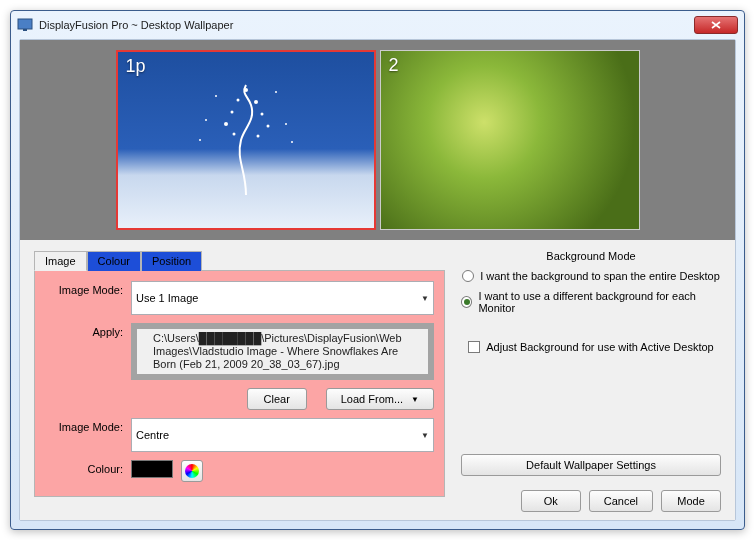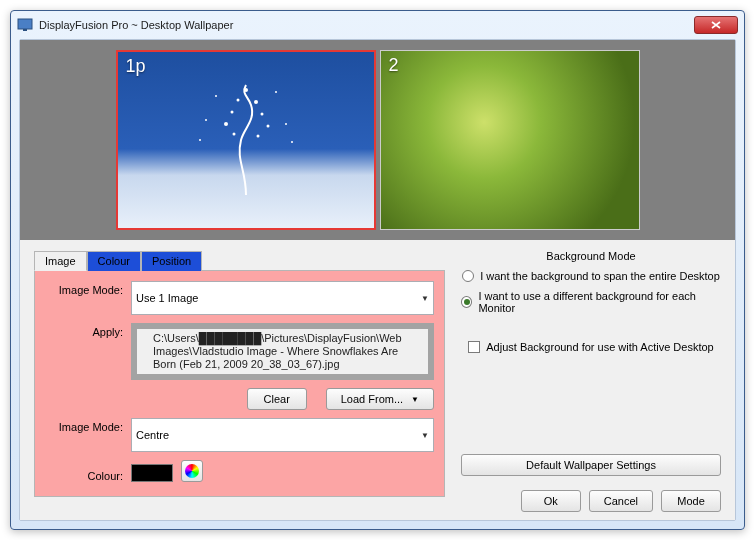--- a/index.html
+++ b/index.html
@@ -138,21 +138,21 @@
           </div>
 
           <div class="row">
             <div class="lbl">Image Mode:</div>
             <div class="select">
               <span>Centre</span>
               <span class="arrow">▼</span>
             </div>
           </div>
 
-          <div class="row" style="align-items:flex-end">
+          <div class="row" style="align-items:flex-start">
             <div class="lbl">Colour:</div>
             <div class="swatch"></div>
             <div class="color-pick">
               <div class="color-wheel"></div>
             </div>
           </div>
 
         </div>
       </div>
 

